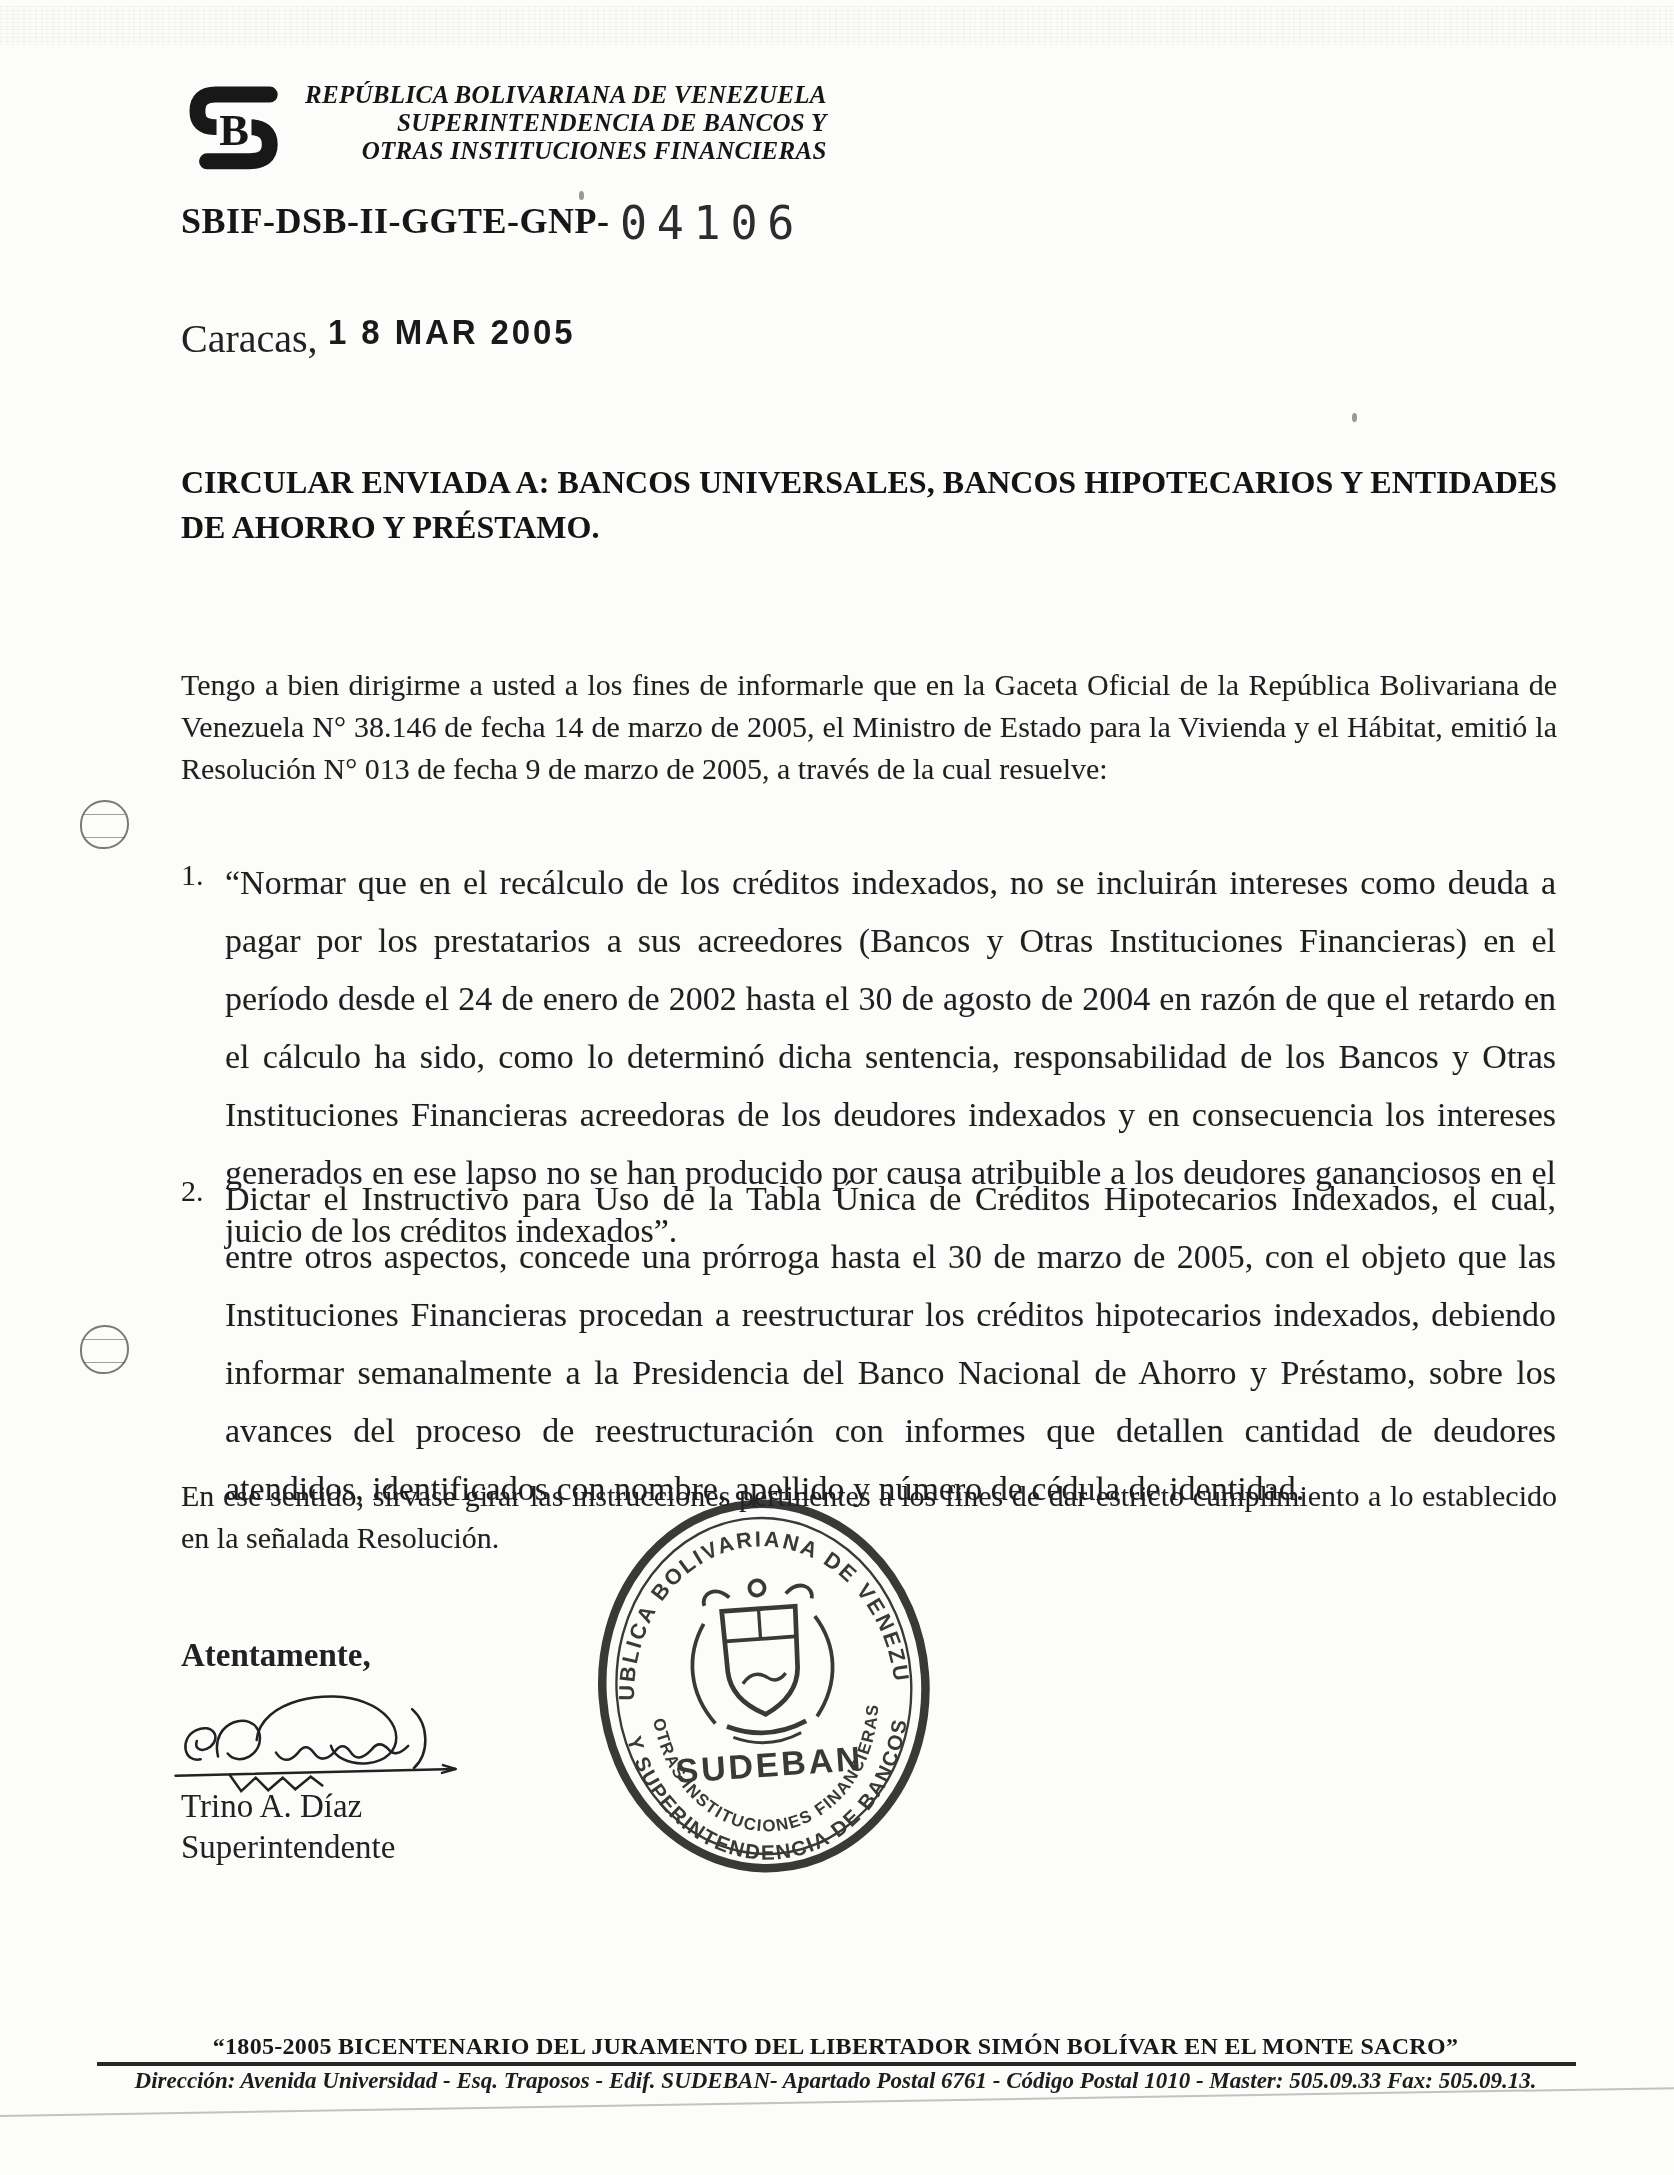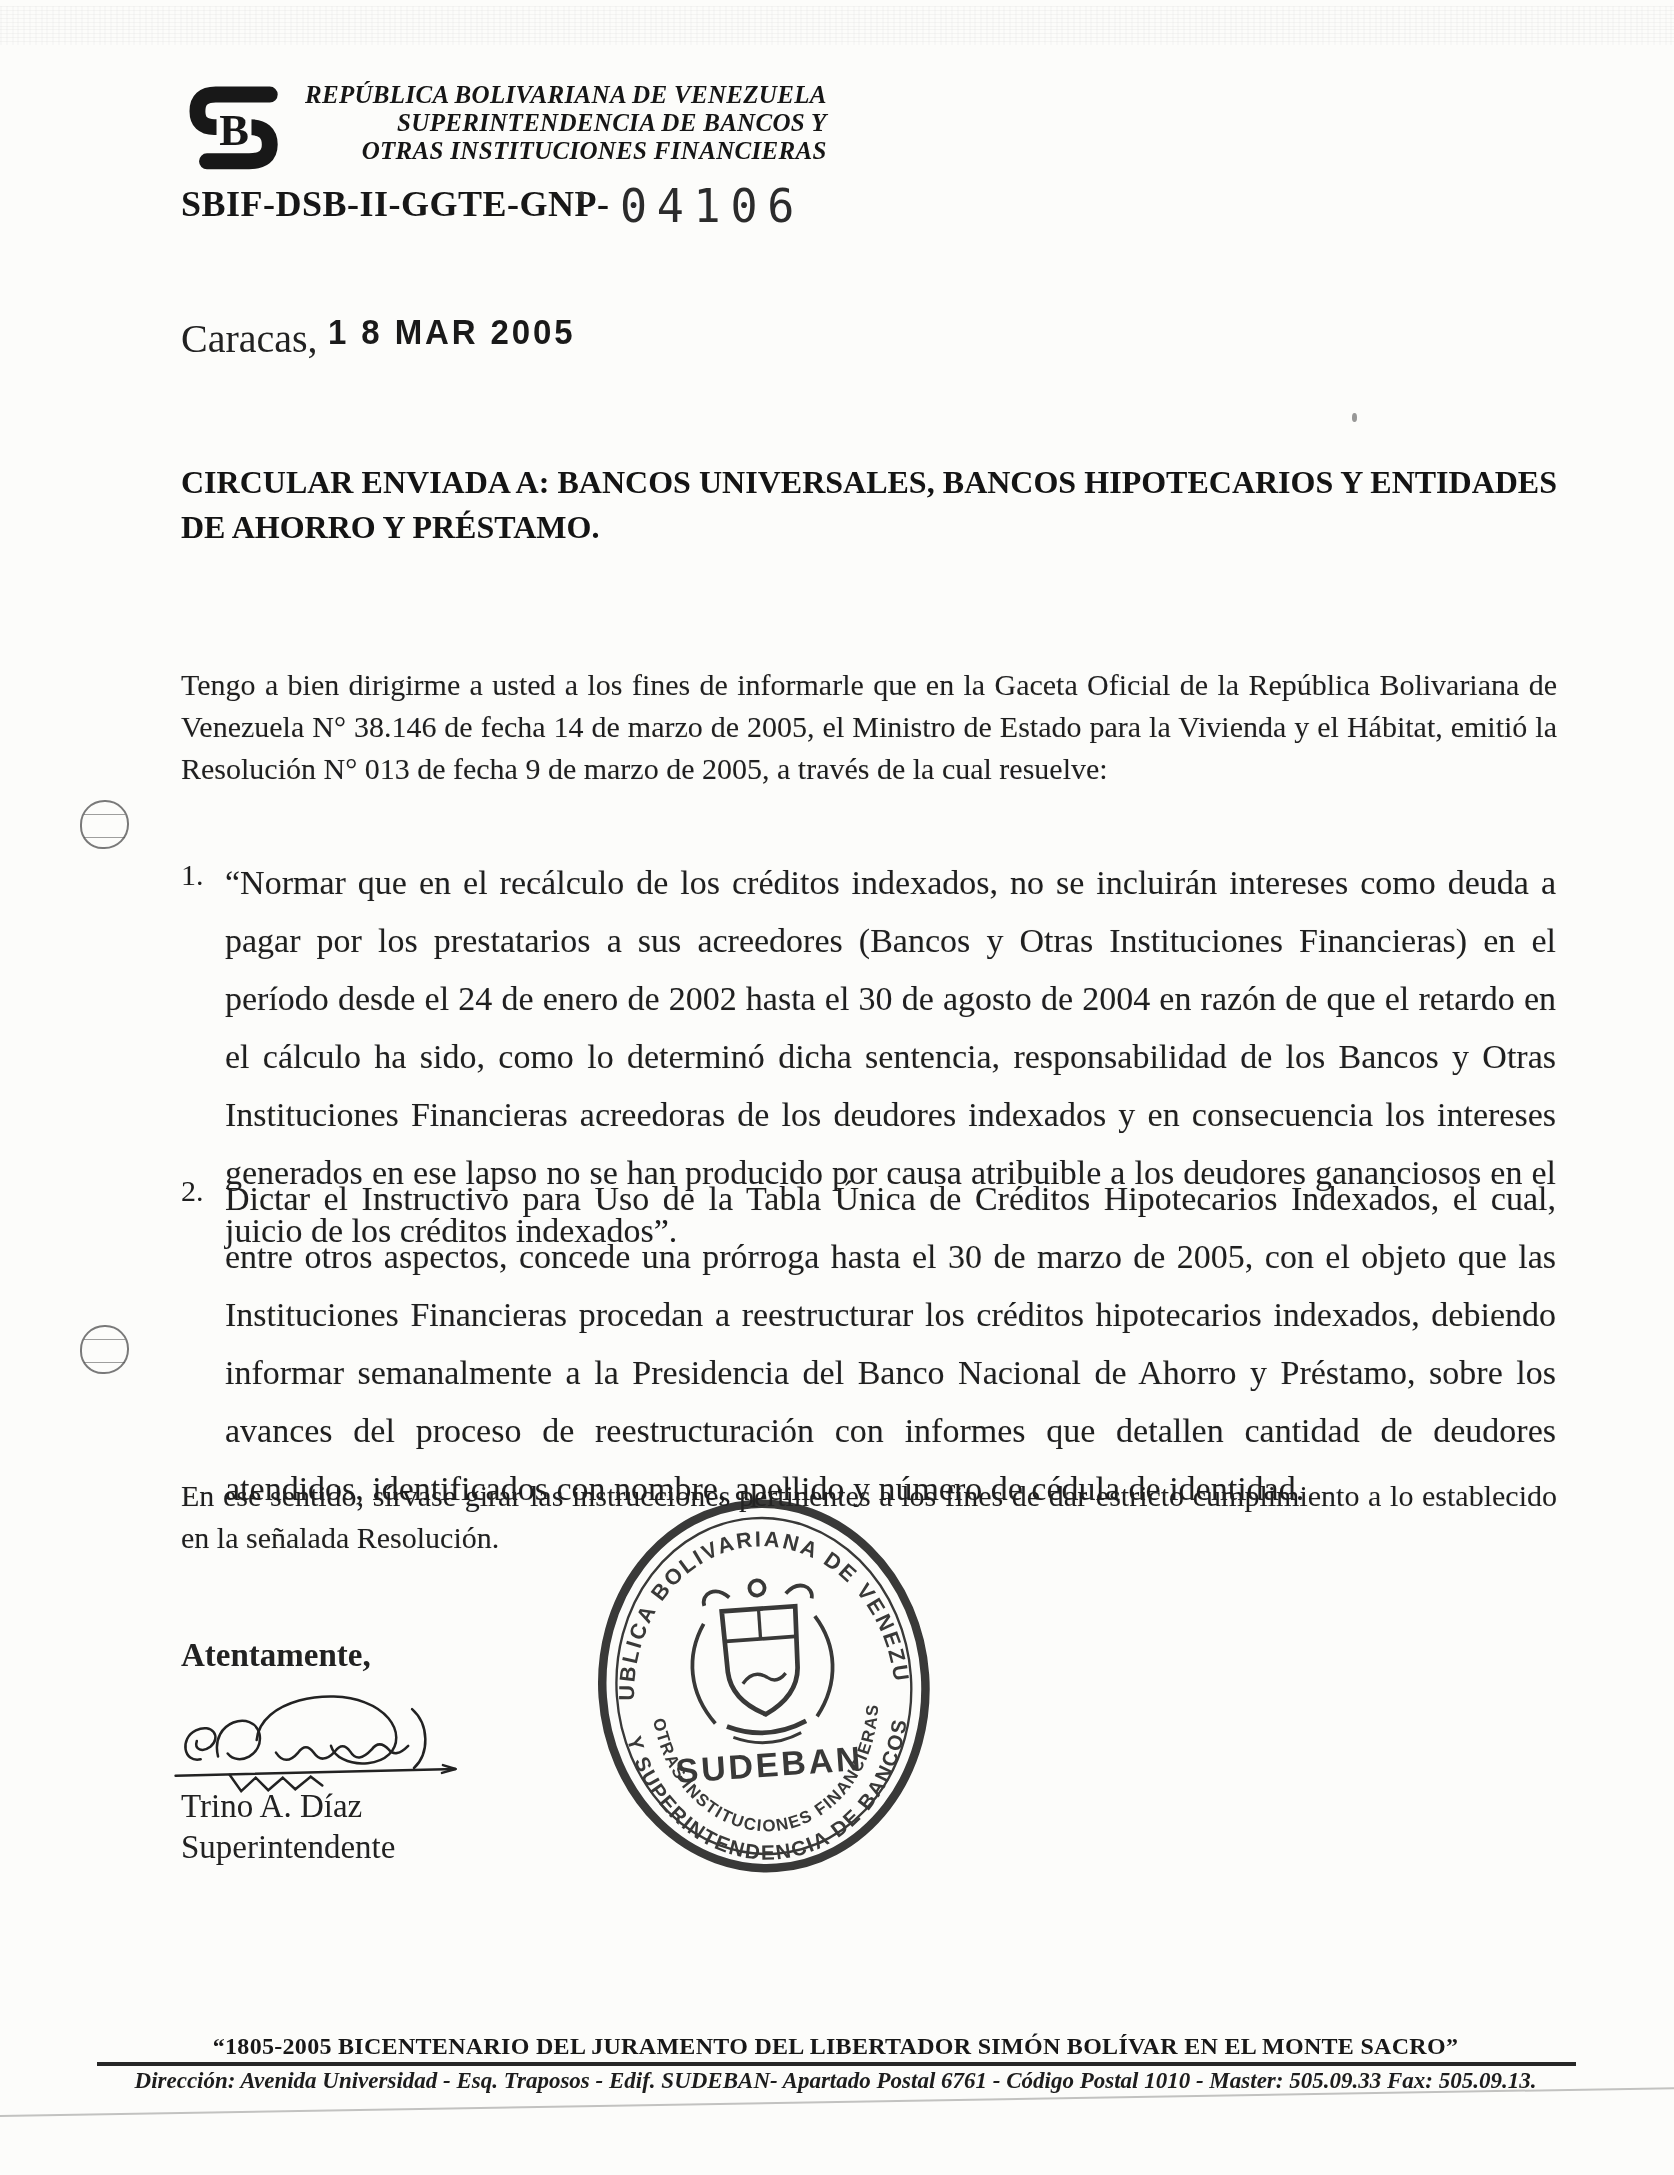--- a/index.html
+++ b/index.html
@@ -21,21 +21,21 @@
     opacity:.55;
   }
   .letterhead-logo { position:absolute; left:181px; top:81px; }
   .org-lines {
     position:absolute; left:305px; top:81px;
     font-size:25px; font-weight:bold; font-style:italic;
     line-height:28px; letter-spacing:0.3px; color:#161616;
     white-space:nowrap;
     text-align:right;
   }
-  .ref-line { position:absolute; left:181px; top:183px; white-space:nowrap; }
+  .ref-line { position:absolute; left:181px; top:200px; white-space:nowrap; }
   .ref-code {
     font-size:36px; font-weight:bold; letter-spacing:0.5px; color:#171717;
   }
   .ref-number {
     position:absolute; left:439px; top:-3.9px;
     font-family:"DejaVu Sans Mono",monospace;
     font-size:45px; letter-spacing:9.7px; color:#2c2c2c;
     transform:scaleY(1.04);
   }
   .dateline { position:absolute; left:181px; top:315px; white-space:nowrap; }

